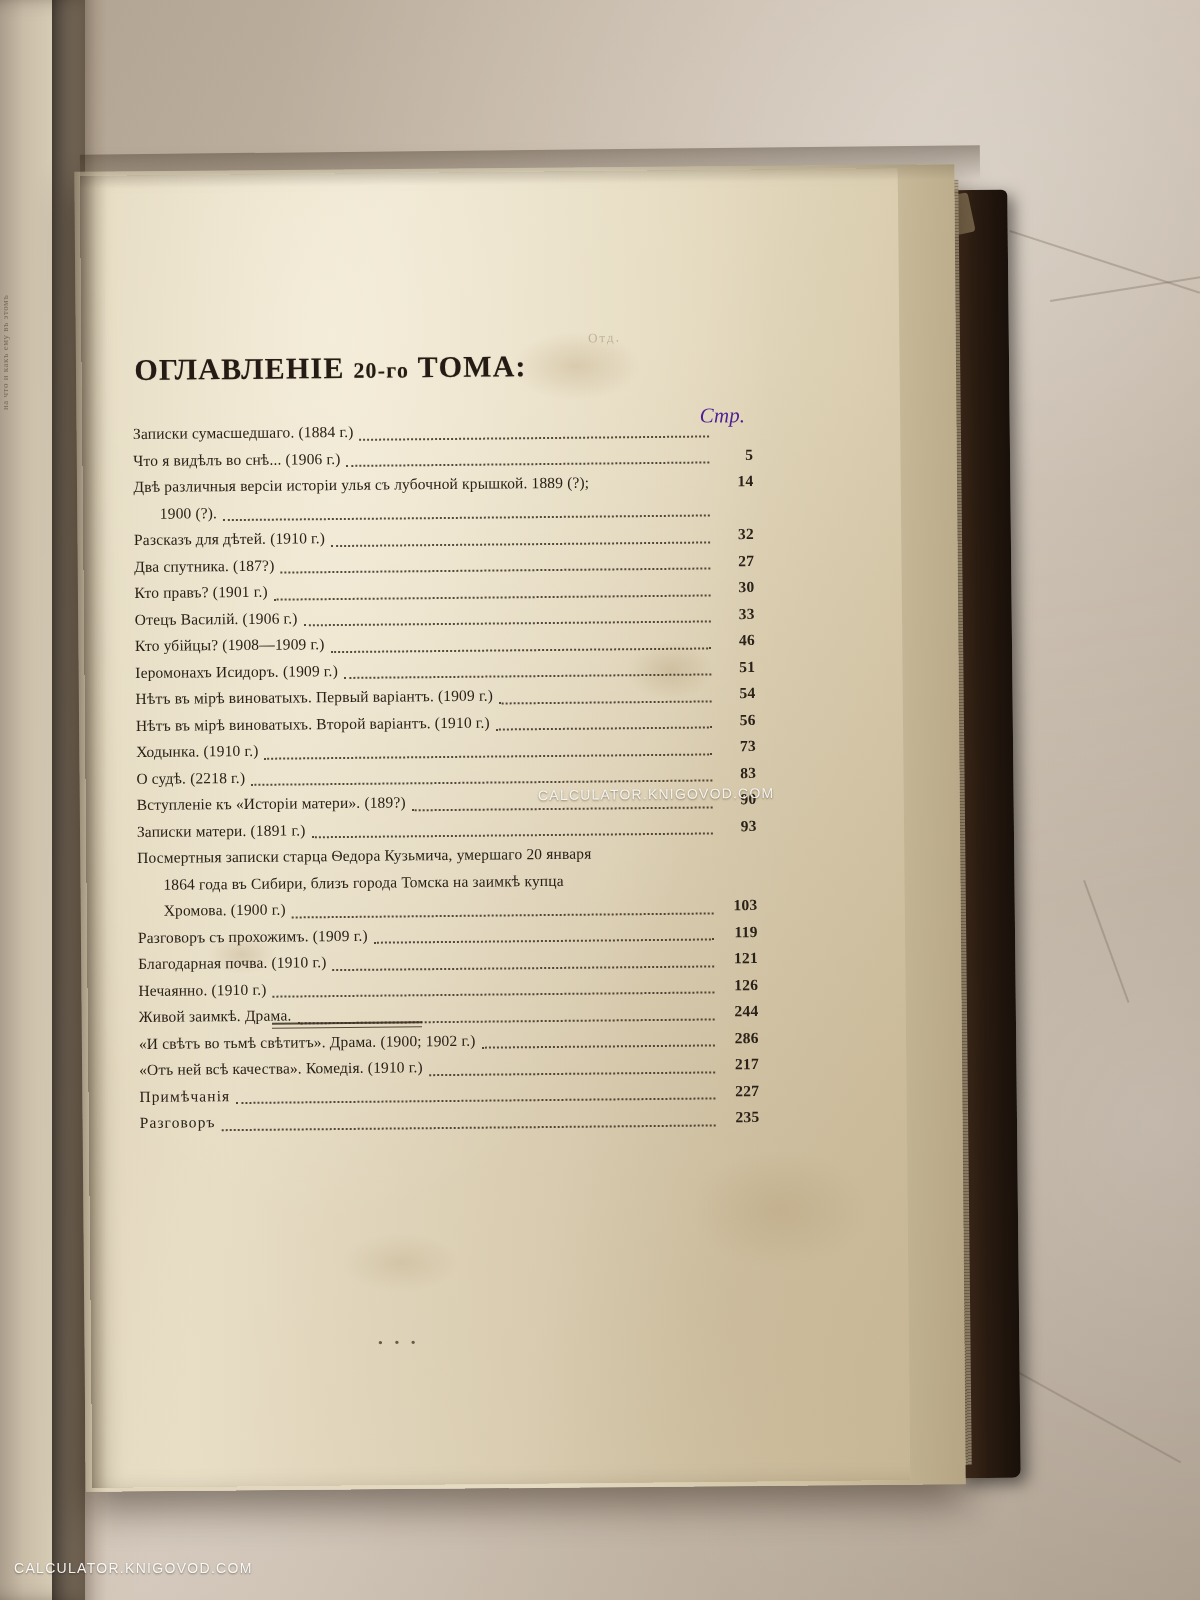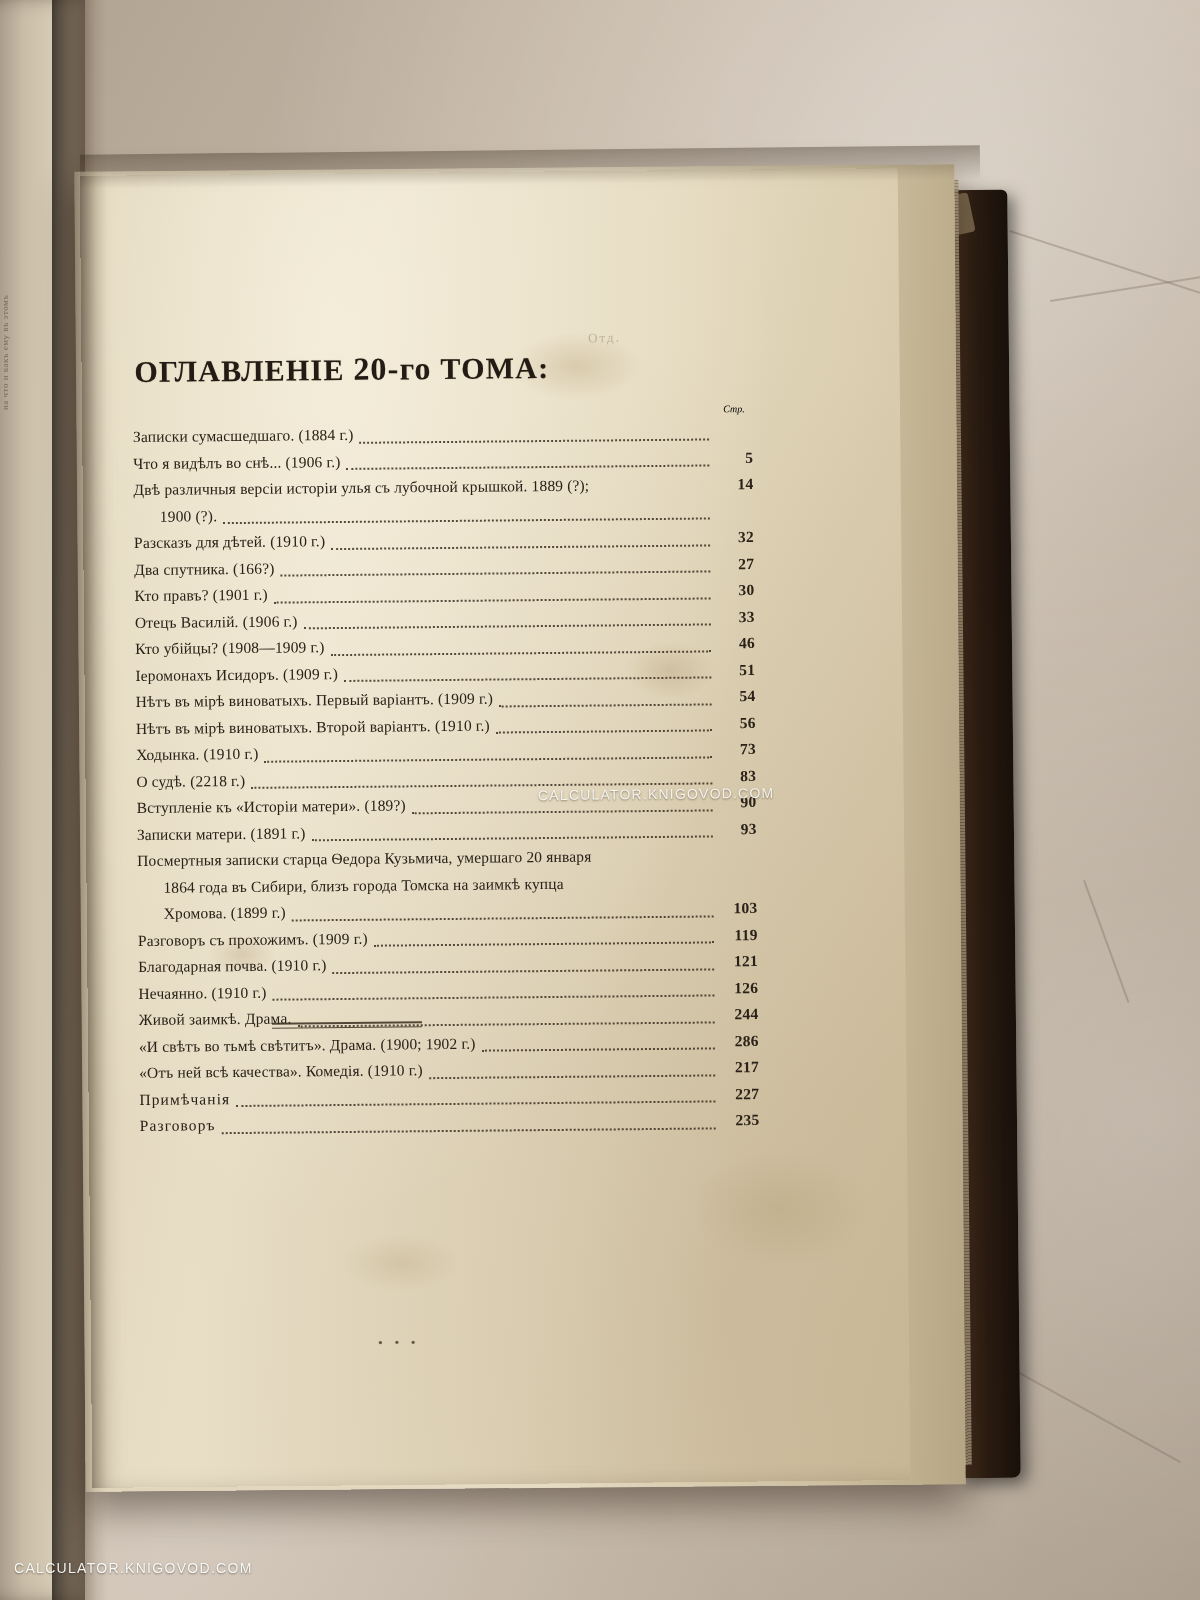--- a/index.html
+++ b/index.html
@@ -181,30 +181,30 @@
     font-size: 30px;
     font-weight: bold;
     letter-spacing: 1.2px;
     color: #241c14;
     margin: 0 0 34px 2px;
     white-space: nowrap;
     font-family: "Liberation Serif", serif;
     text-shadow: 0 0 1px rgba(60,45,25,.35);
   }
   .toc-title .small {
-    font-size: 32px;
+    font-size: 22px;
   }
 
   .col-head {
     position: absolute;
     right: 8px;
     top: 56px;
     font-style: italic;
-    font-size: 10px;
-    color: #000000;
+    font-size: 21px;
+    color: #4c1d95;
   }
 
   .toc {
     list-style: none;
     margin: 0;
     padding: 0;
     font-size: 15.5px;
     line-height: 26.5px;
   }
   .toc li {
@@ -385,21 +385,21 @@
         </div>
       </li>
 
       <li>
         <span class="label">Разсказъ для дѣтей. (1910 г.)</span>
         <span class="leader"></span>
         <span class="page-no">32</span>
       </li>
 
       <li>
-        <span class="label">Два спутника. (166?)</span>
+        <span class="label">Два спутника. (187?)</span>
         <span class="leader"></span>
         <span class="page-no">27</span>
       </li>
 
       <li>
         <span class="label">Кто правъ? (1901 г.)</span>
         <span class="leader"></span>
         <span class="page-no">30</span>
       </li>
 
@@ -460,21 +460,21 @@
       <li class="wrap">
         <div class="line1">
           <span class="label">Посмертныя записки старца Ѳедора Кузьмича, умершаго 20 января</span>
           <span class="nolead"></span>
         </div>
         <div class="line2">
           <span class="label indent">1864 года въ Сибири, близъ города Томска на заимкѣ купца</span>
           <span class="nolead"></span>
         </div>
         <div class="line3">
-          <span class="label indent">Хромова. (1899 г.)</span>
+          <span class="label indent">Хромова. (1900 г.)</span>
           <span class="leader"></span>
           <span class="page-no">103</span>
         </div>
       </li>
 
       <li>
         <span class="label">Разговоръ съ прохожимъ. (1909 г.)</span>
         <span class="leader"></span>
         <span class="page-no">119</span>
       </li>

